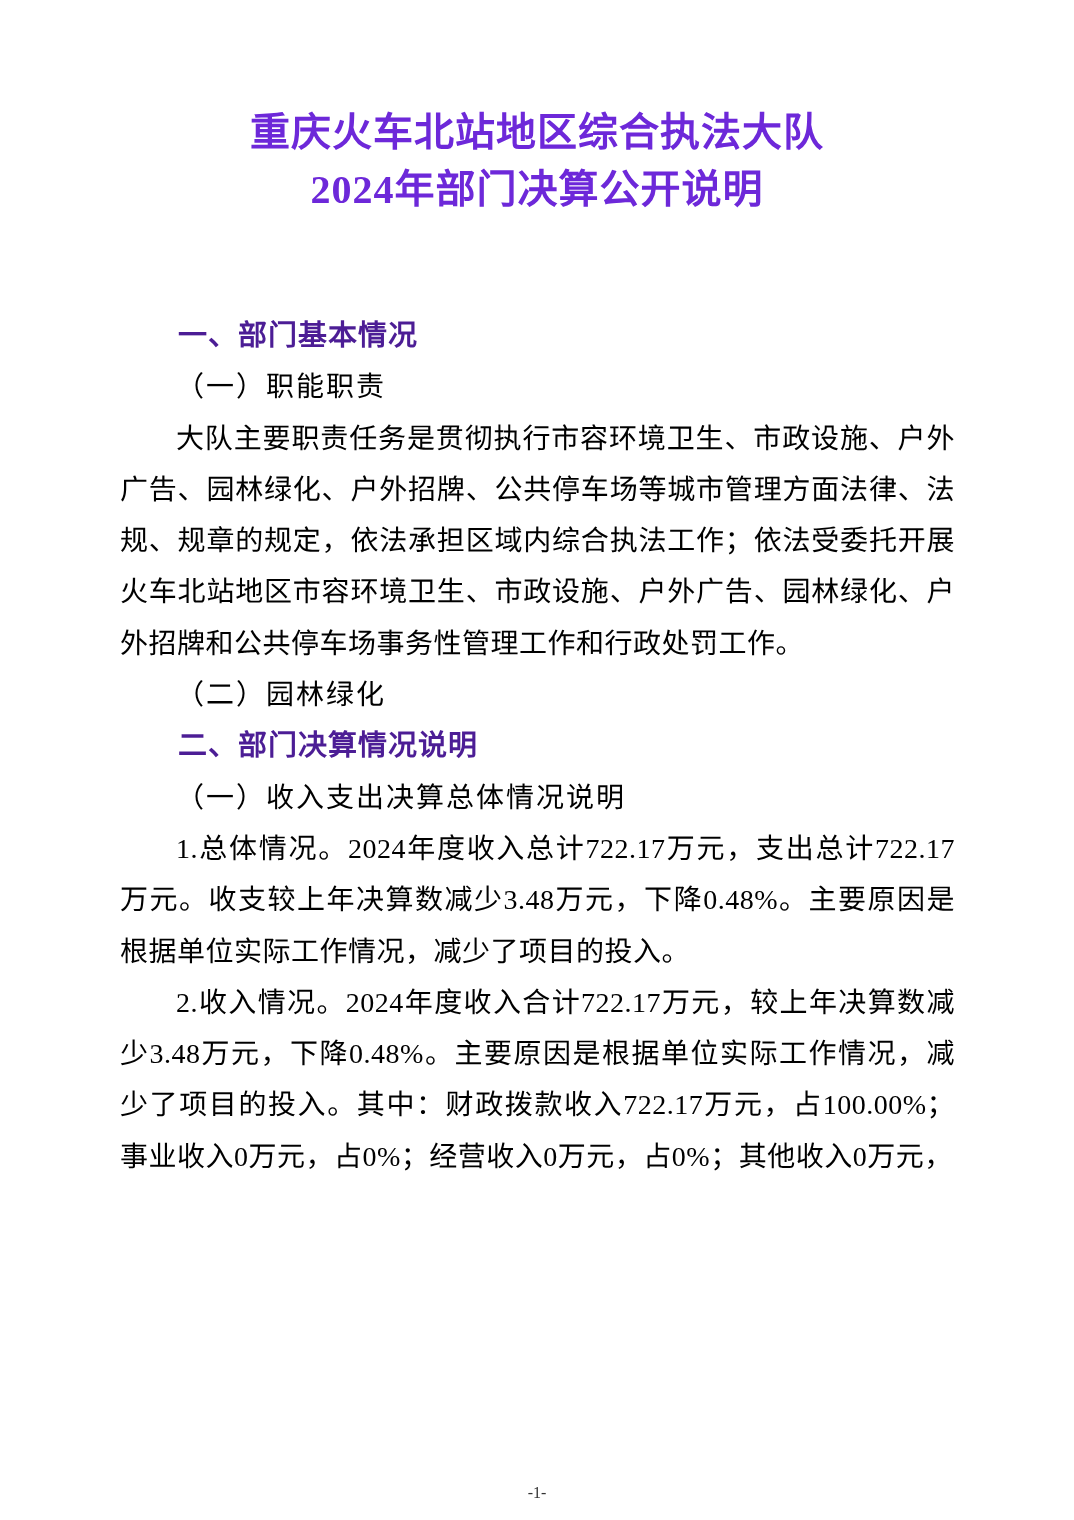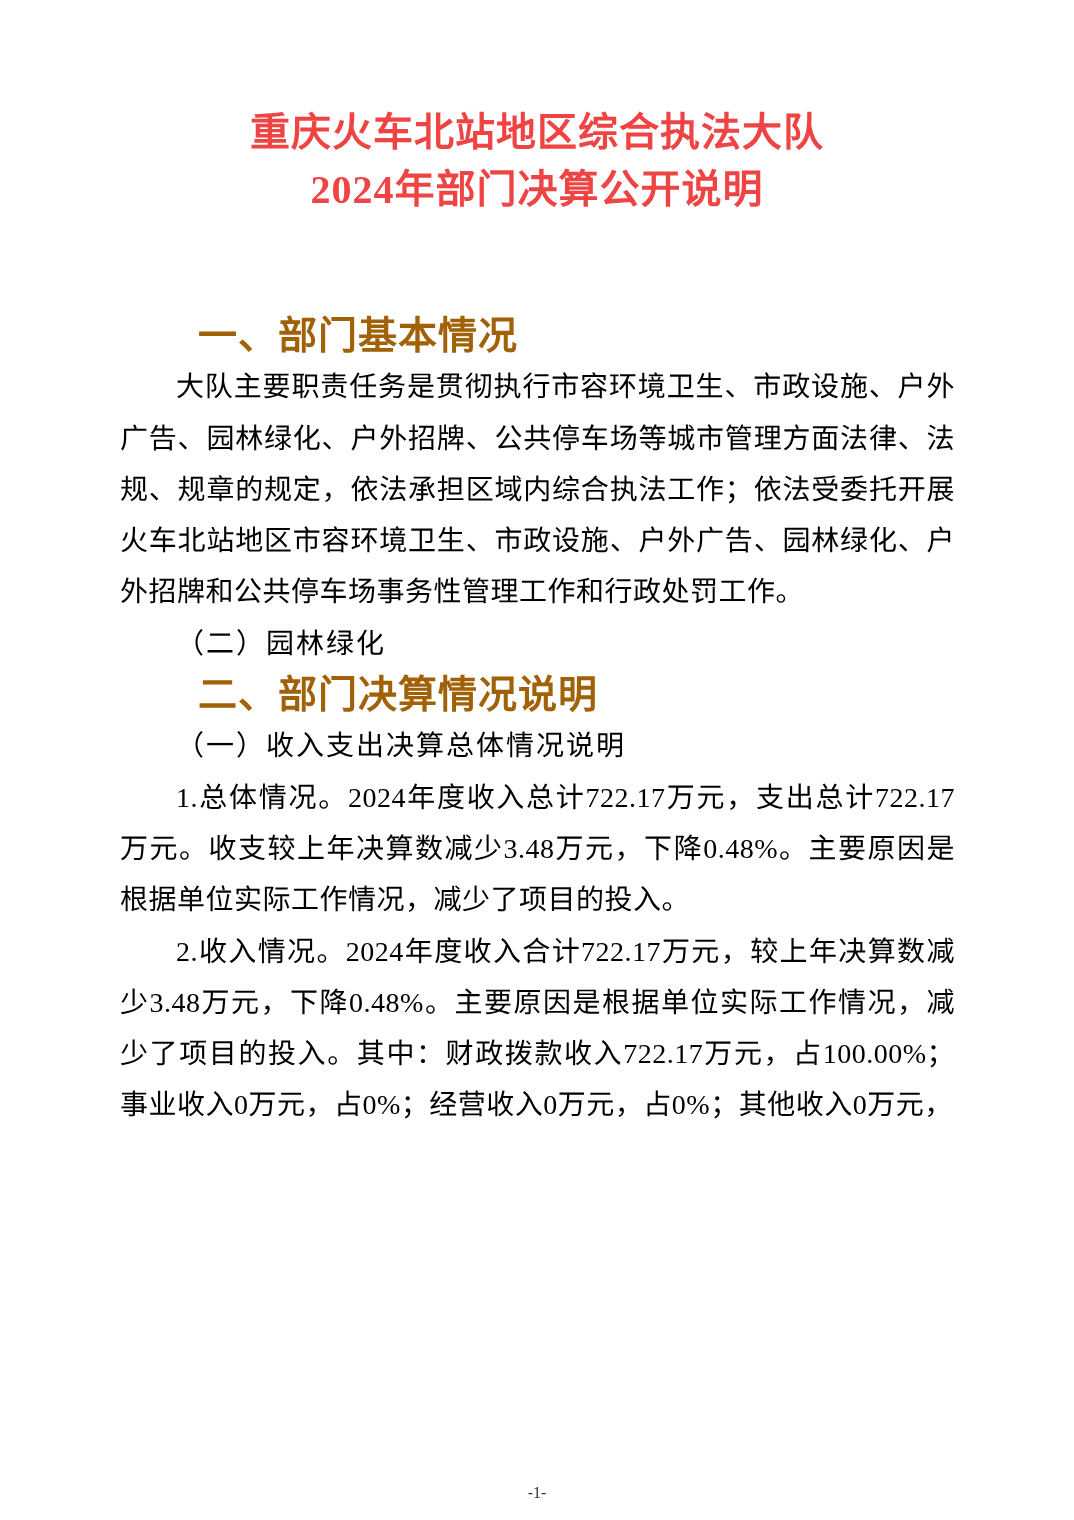--- a/index.html
+++ b/index.html
@@ -21,39 +21,39 @@
 
   
   .doc-title {
     padding-top: 104px;
     text-align: center;
     font-family: "Liberation Serif", "DejaVu Serif", serif;
     font-weight: bold;
     font-size: 40px;
     line-height: 57px;
     letter-spacing: 1px;
-    color: #ef4444;
+    color: #6d28d9;
   }
 
   
   .content {
     margin: 92px 119px 0 120px;
     font-size: 28px;
     line-height: 51.3px;
     color: #000000;
   }
 
   
   .h-level1 {
     font-family: "Liberation Sans", "DejaVu Sans", sans-serif;
     font-weight: bold;
-    font-size: 39px;
+    font-size: 29px;
     text-indent: 2em;
     letter-spacing: 1px;
-    color: #a16207;
+    color: #4c1d95;
   }
 
   
   .h-level2 {
     font-family: "Liberation Serif", "DejaVu Serif", serif;
     font-weight: normal;
     font-size: 28px;
     text-indent: 2em;
     letter-spacing: 2px;
     color: #000000;
@@ -89,20 +89,21 @@
 
   <h1 class="doc-title">
     <span>重庆火车北站地区综合执法大队</span><br>
     <span>2024年部门决算公开说明</span>
   </h1>
 
   <div class="content">
 
     <h2 class="h-level1">一、部门基本情况</h2>
 
+    <h3 class="h-level2">（一）职能职责</h3>
 
 
     <p class="para">大队主要职责任务是贯彻执行市容环境卫生、市政设施、户外广告、园林绿化、户外招牌、公共停车场等城市管理方面法律、法规、规章的规定，依法承担区域内综合执法工作；依法受委托开展火车北站地区市容环境卫生、市政设施、户外广告、园林绿化、户外招牌和公共停车场事务性管理工作和行政处罚工作。</p>
 
     <h3 class="h-level2">（二）园林绿化</h3>
 
 
     <h2 class="h-level1">二、部门决算情况说明</h2>
 
     <h3 class="h-level2">（一）收入支出决算总体情况说明</h3>

